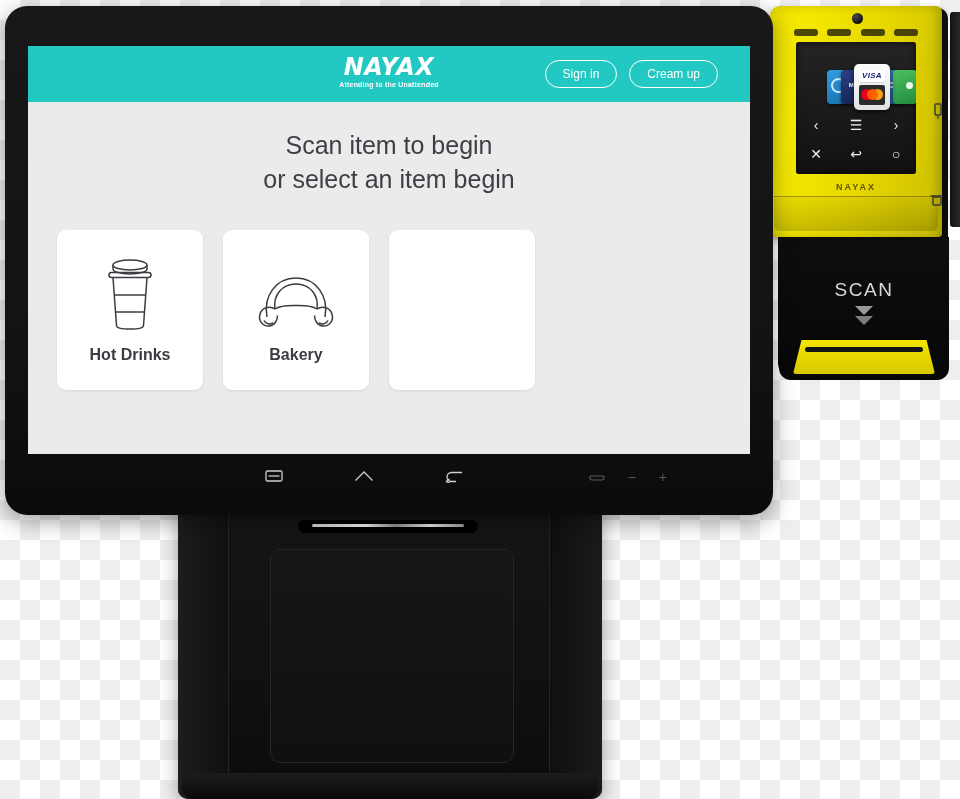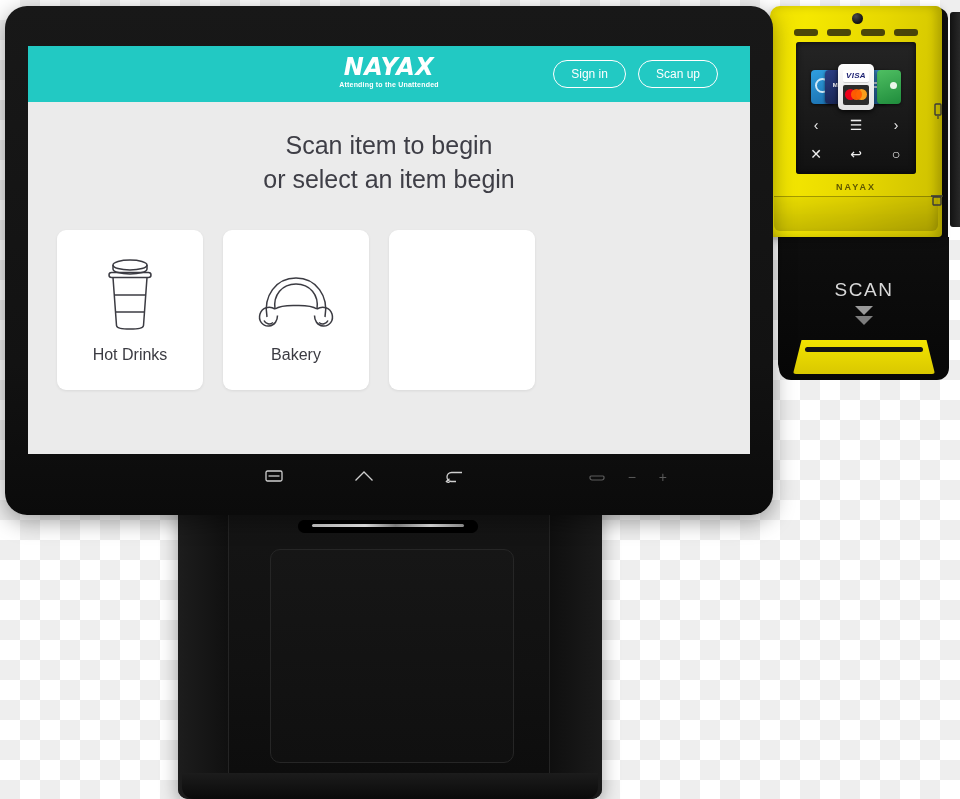--- a/index.html
+++ b/index.html
@@ -78,21 +78,21 @@
   .grille{position:absolute;left:24px;top:23px;width:124px;height:7px;display:flex;justify-content:space-between;}
   .grille span{width:24px;height:7px;background:#2e2b0b;border-radius:3px;opacity:.85;}
   .reader-screen{
     position:absolute;left:26px;top:36px;width:120px;height:132px;
     background:linear-gradient(180deg,#242424,#111);
     border-radius:3px;
     box-shadow:inset 0 0 6px rgba(0,0,0,.8);
     overflow:hidden;
   }
   .cards-row{
-    position:absolute;left:0;top:22px;width:120px;height:46px;
+    position:absolute;left:16px;top:22px;width:120px;height:46px;
     display:flex;align-items:center;justify-content:center;
   }
   .pcard{
     width:24px;height:34px;border-radius:4px;margin:0 -5px;
     box-shadow:0 1px 3px rgba(0,0,0,.6);
     position:relative;flex:none;
   }
   .pcard.c1{background:linear-gradient(160deg,#2f9fe0,#1b6fae);}
   .pcard.c2{background:linear-gradient(160deg,#2b3f86,#16234f);}
   .pcard.c4{background:linear-gradient(160deg,#3d8fd0,#1f5f9c);}
@@ -209,21 +209,21 @@
     line-height:16px;
   }
 
   
   .app-body{position:absolute;left:0;top:56px;width:100%;height:252px;background:#ebebeb;}
   .headline{
     position:absolute;left:0;top:26px;width:100%;text-align:center;
     color:#3e3e46;font-size:25px;line-height:34px;
   }
   .cards{
-    position:absolute;left:29px;top:128px;display:flex;gap:20px;
+    position:absolute;left:29px;top:128px;display:flex;gap:20px;font-weight:bold;
   }
   .cat-card{
     width:146px;height:160px;background:#fff;border-radius:9px;
     box-shadow:0 1px 3px rgba(0,0,0,.08);
     display:flex;flex-direction:column;align-items:center;justify-content:flex-start;
     padding-top:22px;box-sizing:border-box;flex:none;cursor:pointer;
   }
   .cat-icon{height:88px;display:flex;align-items:center;justify-content:center;}
   .cat-label{margin-top:6px;font-size:16px;color:#3b3b42;}
 
@@ -332,21 +332,21 @@
 
     <div class="screen">
 
       <div class="app-header">
         <div class="logo">
           <div class="word">NAYAX</div>
           <div class="tag">Attending to the Unattended</div>
         </div>
         <div class="auth">
           <button class="pill">Sign in</button>
-          <button class="pill">Scan up</button>
+          <button class="pill">Cream up</button>
         </div>
       </div>
 
       <div class="app-body">
         <div class="headline">
           <div>Scan item to begin</div>
           <div>or select an item begin</div>
         </div>
 
         <div class="cards">

